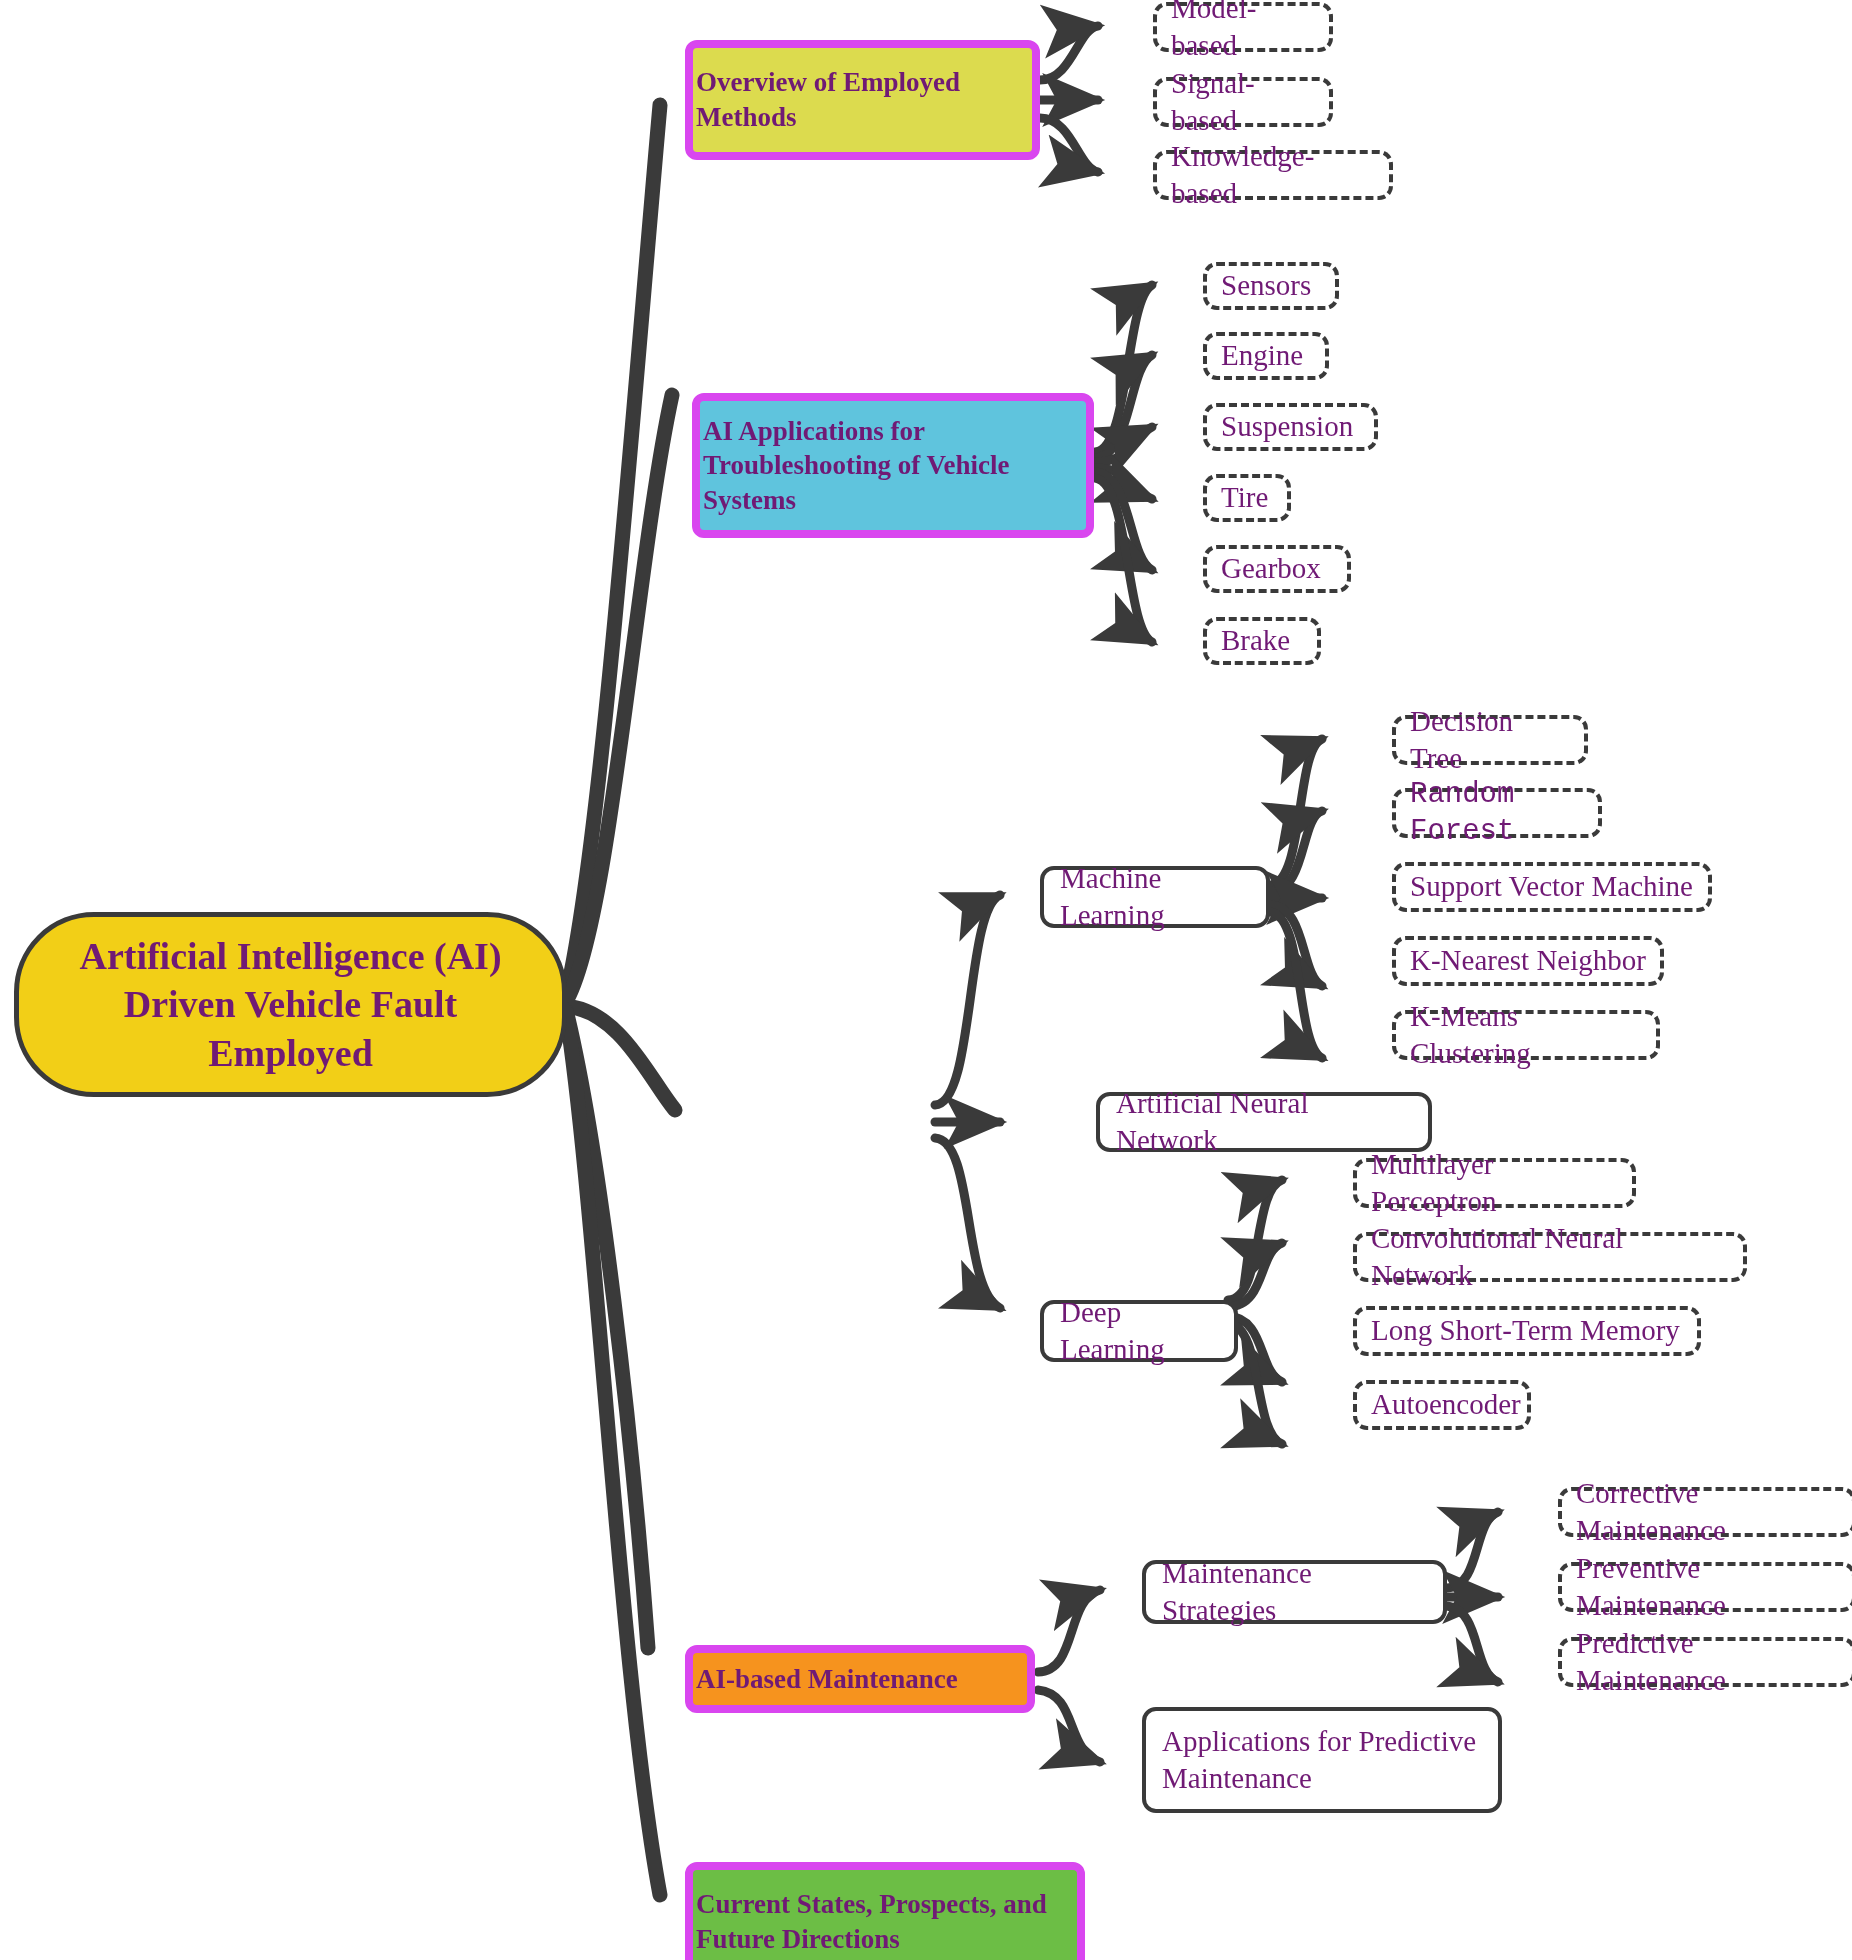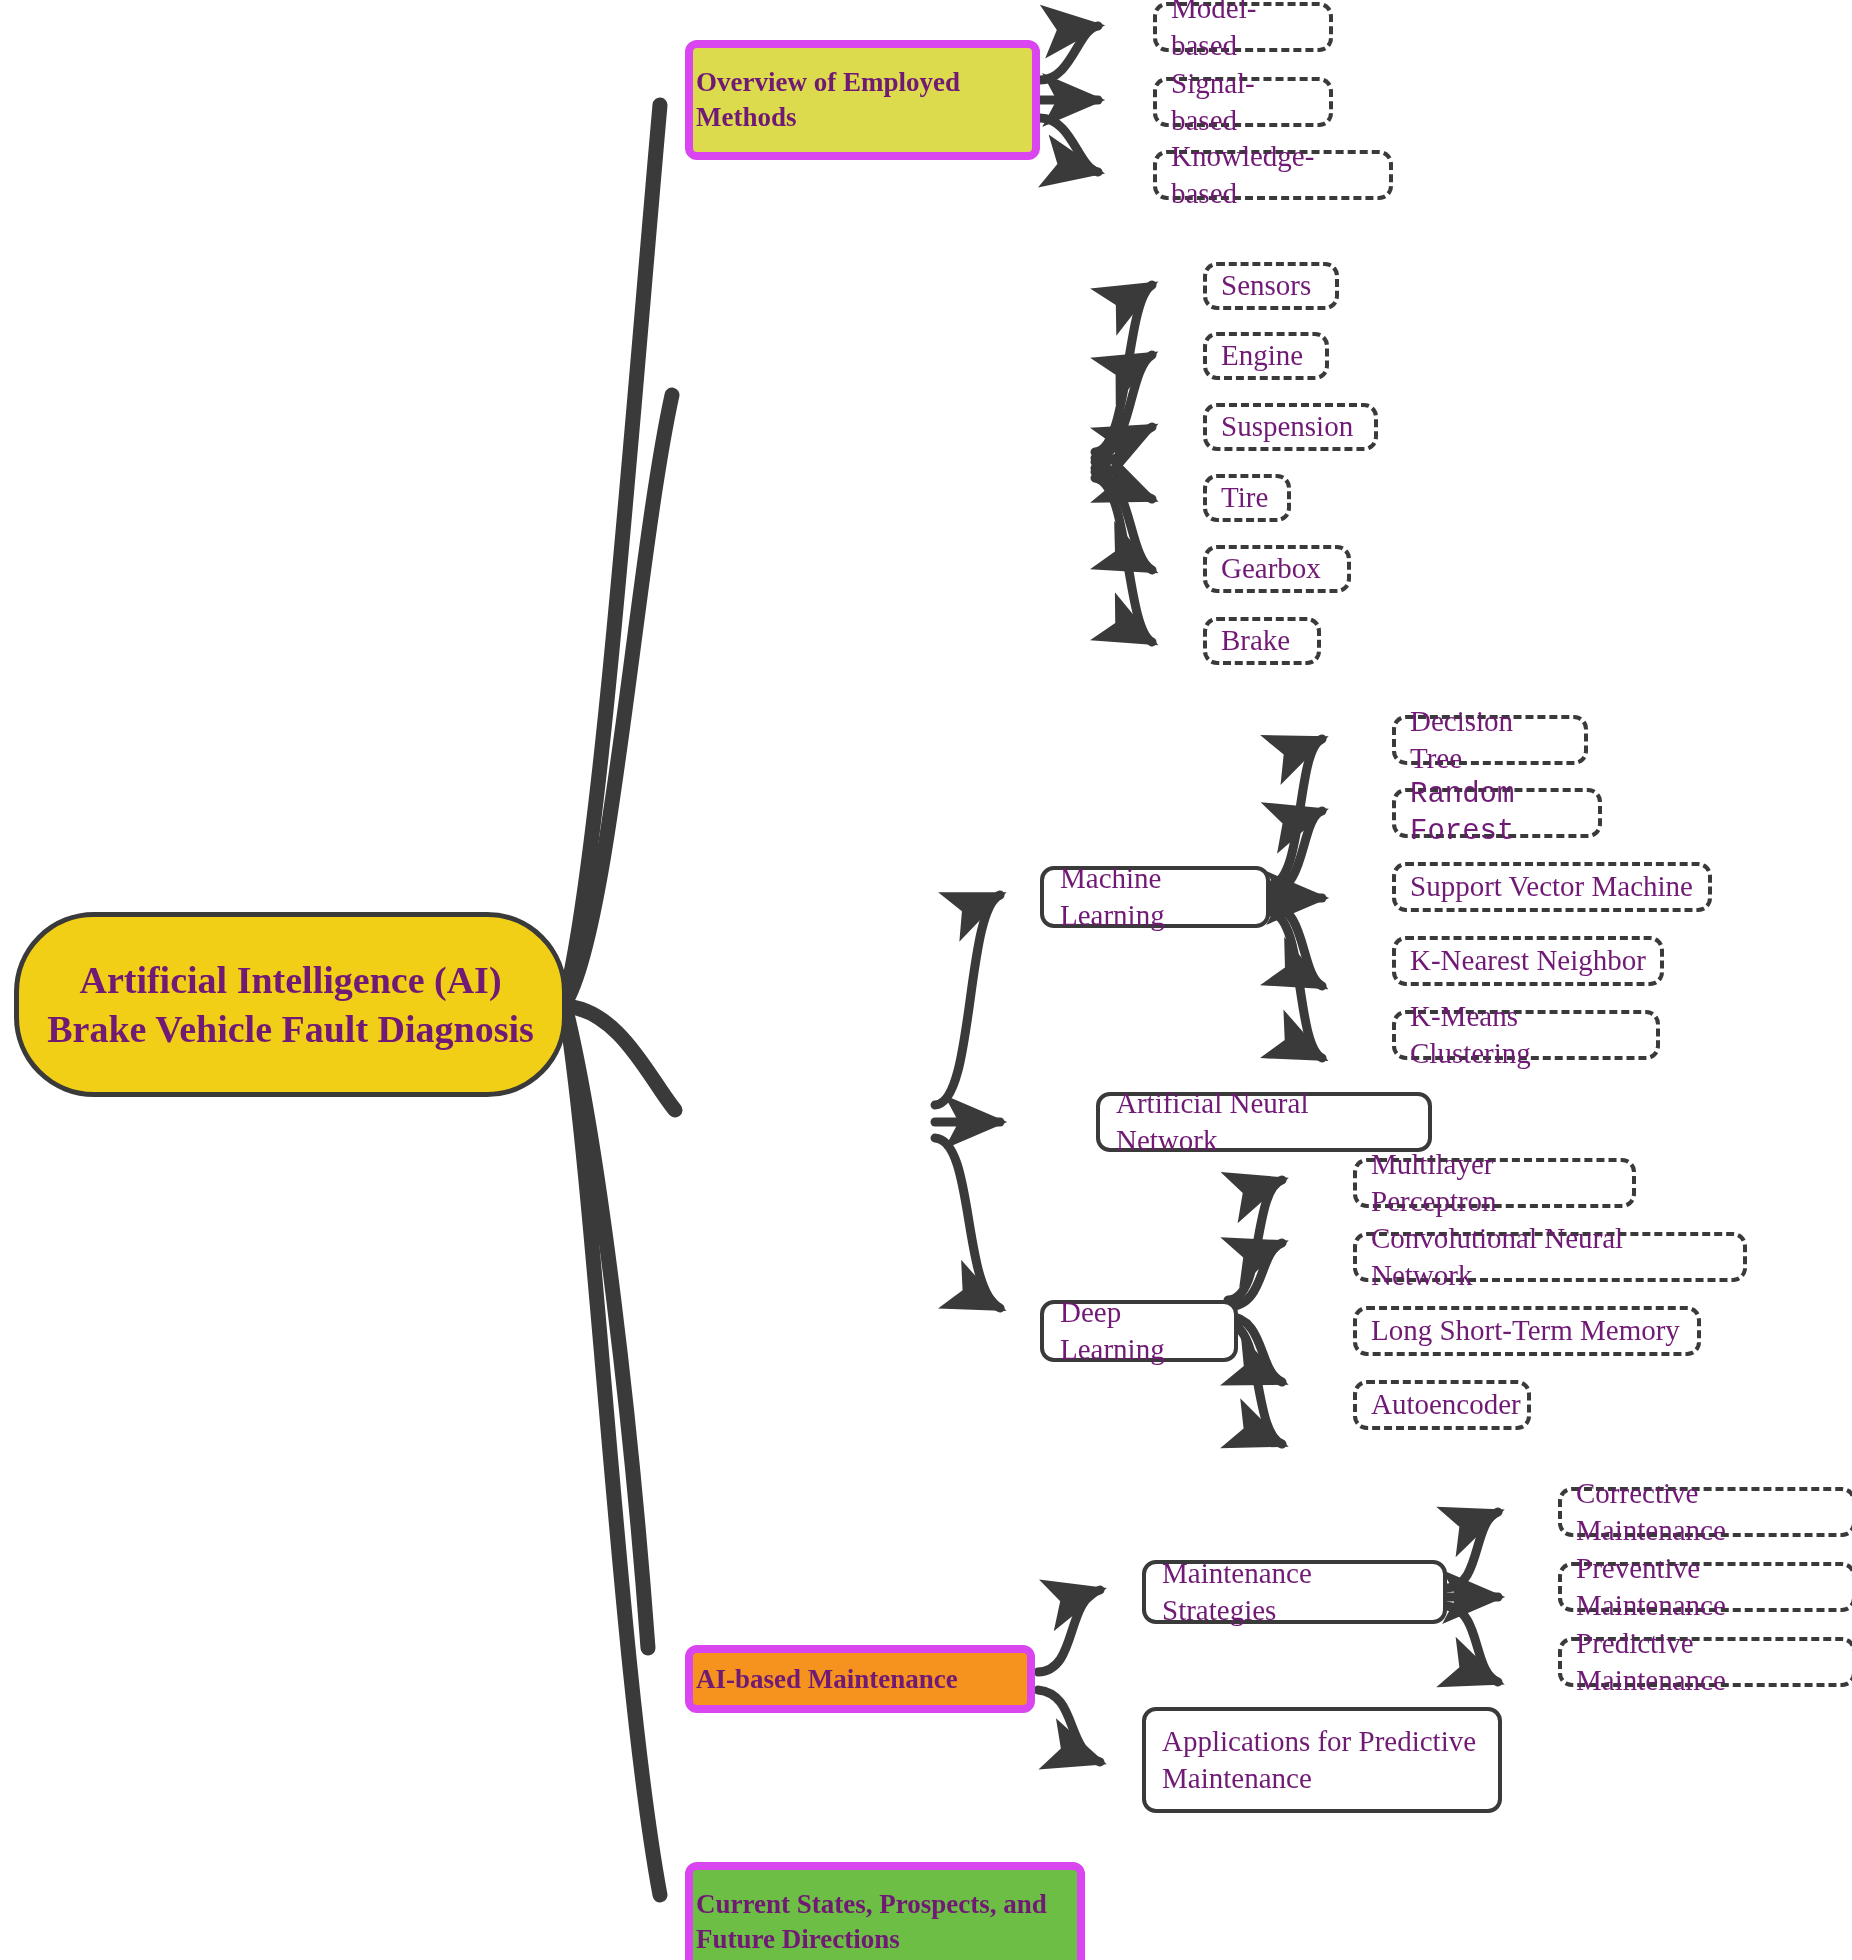--- a/index.html
+++ b/index.html
@@ -113,37 +113,40 @@
       <path d="M1038,1672 C1078,1671 1065,1600 1100,1590" stroke-width="9" marker-end="url(#ah)"></path>
       <path d="M1038,1690 C1078,1694 1065,1750 1100,1762" stroke-width="9" marker-end="url(#ah)"></path>
 
       <path d="M1447,1588 C1482,1586 1472,1522 1498,1512" stroke-width="9" marker-end="url(#ah)"></path>
       <path d="M1447,1597 C1478,1597 1482,1597 1498,1597" stroke-width="9" marker-end="url(#ah)"></path>
       <path d="M1447,1606 C1482,1610 1472,1672 1498,1682" stroke-width="9" marker-end="url(#ah)"></path>
     </g>
   </svg>
 
   <div class="node root" style="left:14px;top:912px;width:553px;height:185px;">
-    <span class="txt">Artificial Intelligence (AI) Brake Vehicle Fault Diagnosis</span>
+    <span class="txt">Artificial Intelligence (AI) Driven Vehicle Fault Employed</span>
   </div>
 
   <div class="node topic c-olive" style="left:685px;top:40px;width:355px;height:120px;">
     <span class="txt">Overview of Employed Methods</span>
   </div>
 
   <div class="node dashed" style="left:1153px;top:2px;width:180px;height:50px;">
     <span class="txt">Model-based</span>
   </div>
   <div class="node dashed" style="left:1153px;top:77px;width:180px;height:50px;">
     <span class="txt">Signal-based</span>
   </div>
   <div class="node dashed" style="left:1153px;top:150px;width:240px;height:50px;">
     <span class="txt">Knowledge-based</span>
   </div>
 
+  <div class="node topic c-blue" style="left:692px;top:393px;width:402px;height:145px;">
+    <span class="txt">AI Applications for Troubleshooting of Vehicle Systems</span>
+  </div>
 
   <div class="node dashed" style="left:1203px;top:262px;width:136px;height:48px;">
     <span class="txt">Sensors</span>
   </div>
   <div class="node dashed" style="left:1203px;top:332px;width:126px;height:48px;">
     <span class="txt">Engine</span>
   </div>
   <div class="node dashed" style="left:1203px;top:403px;width:175px;height:48px;">
     <span class="txt">Suspension</span>
   </div>

